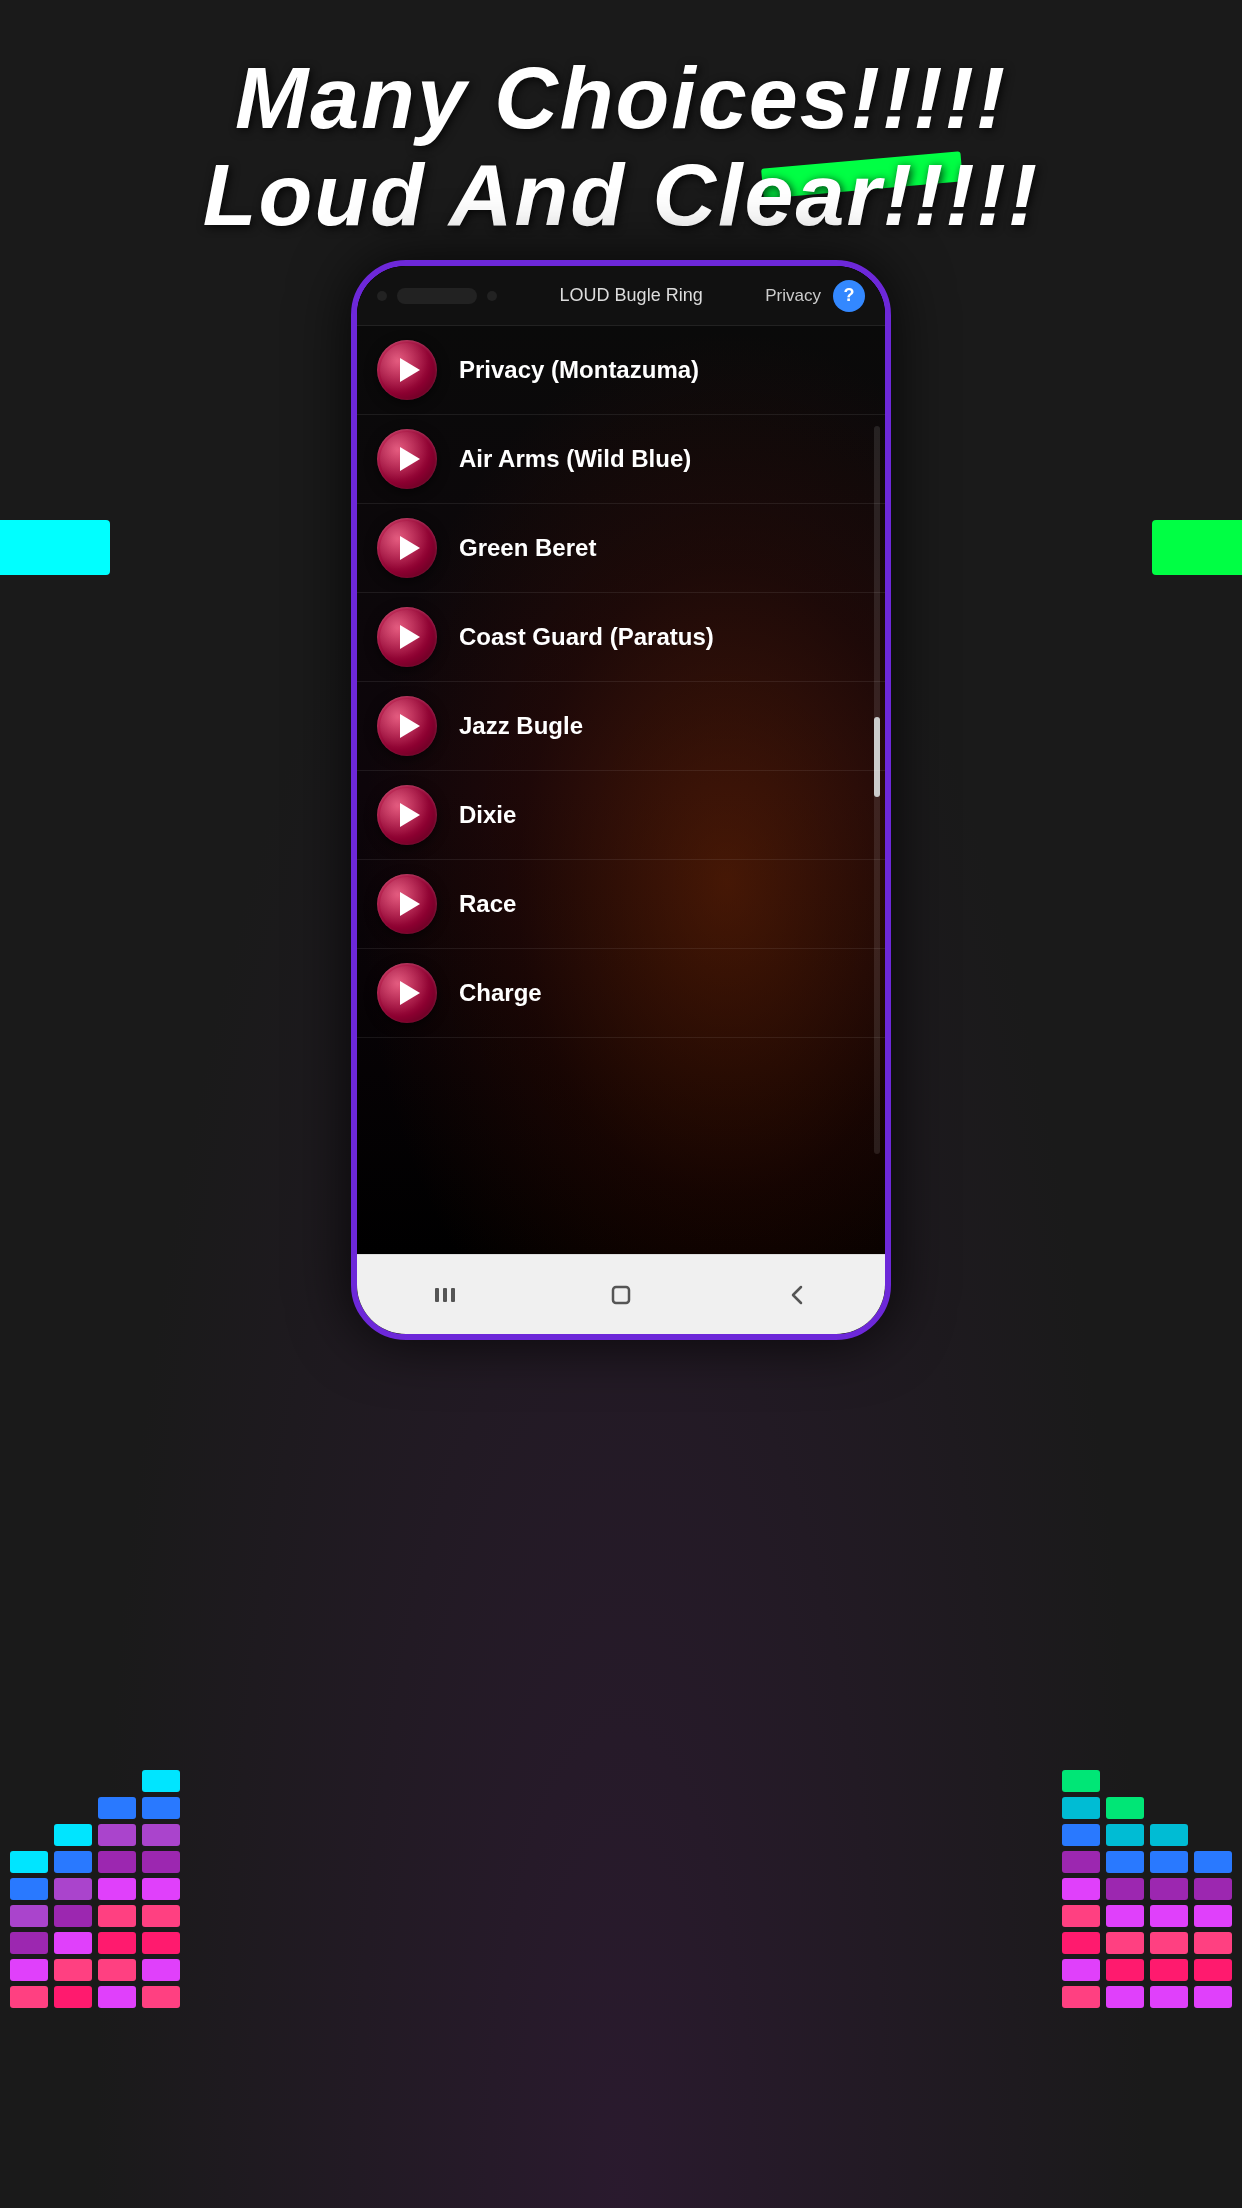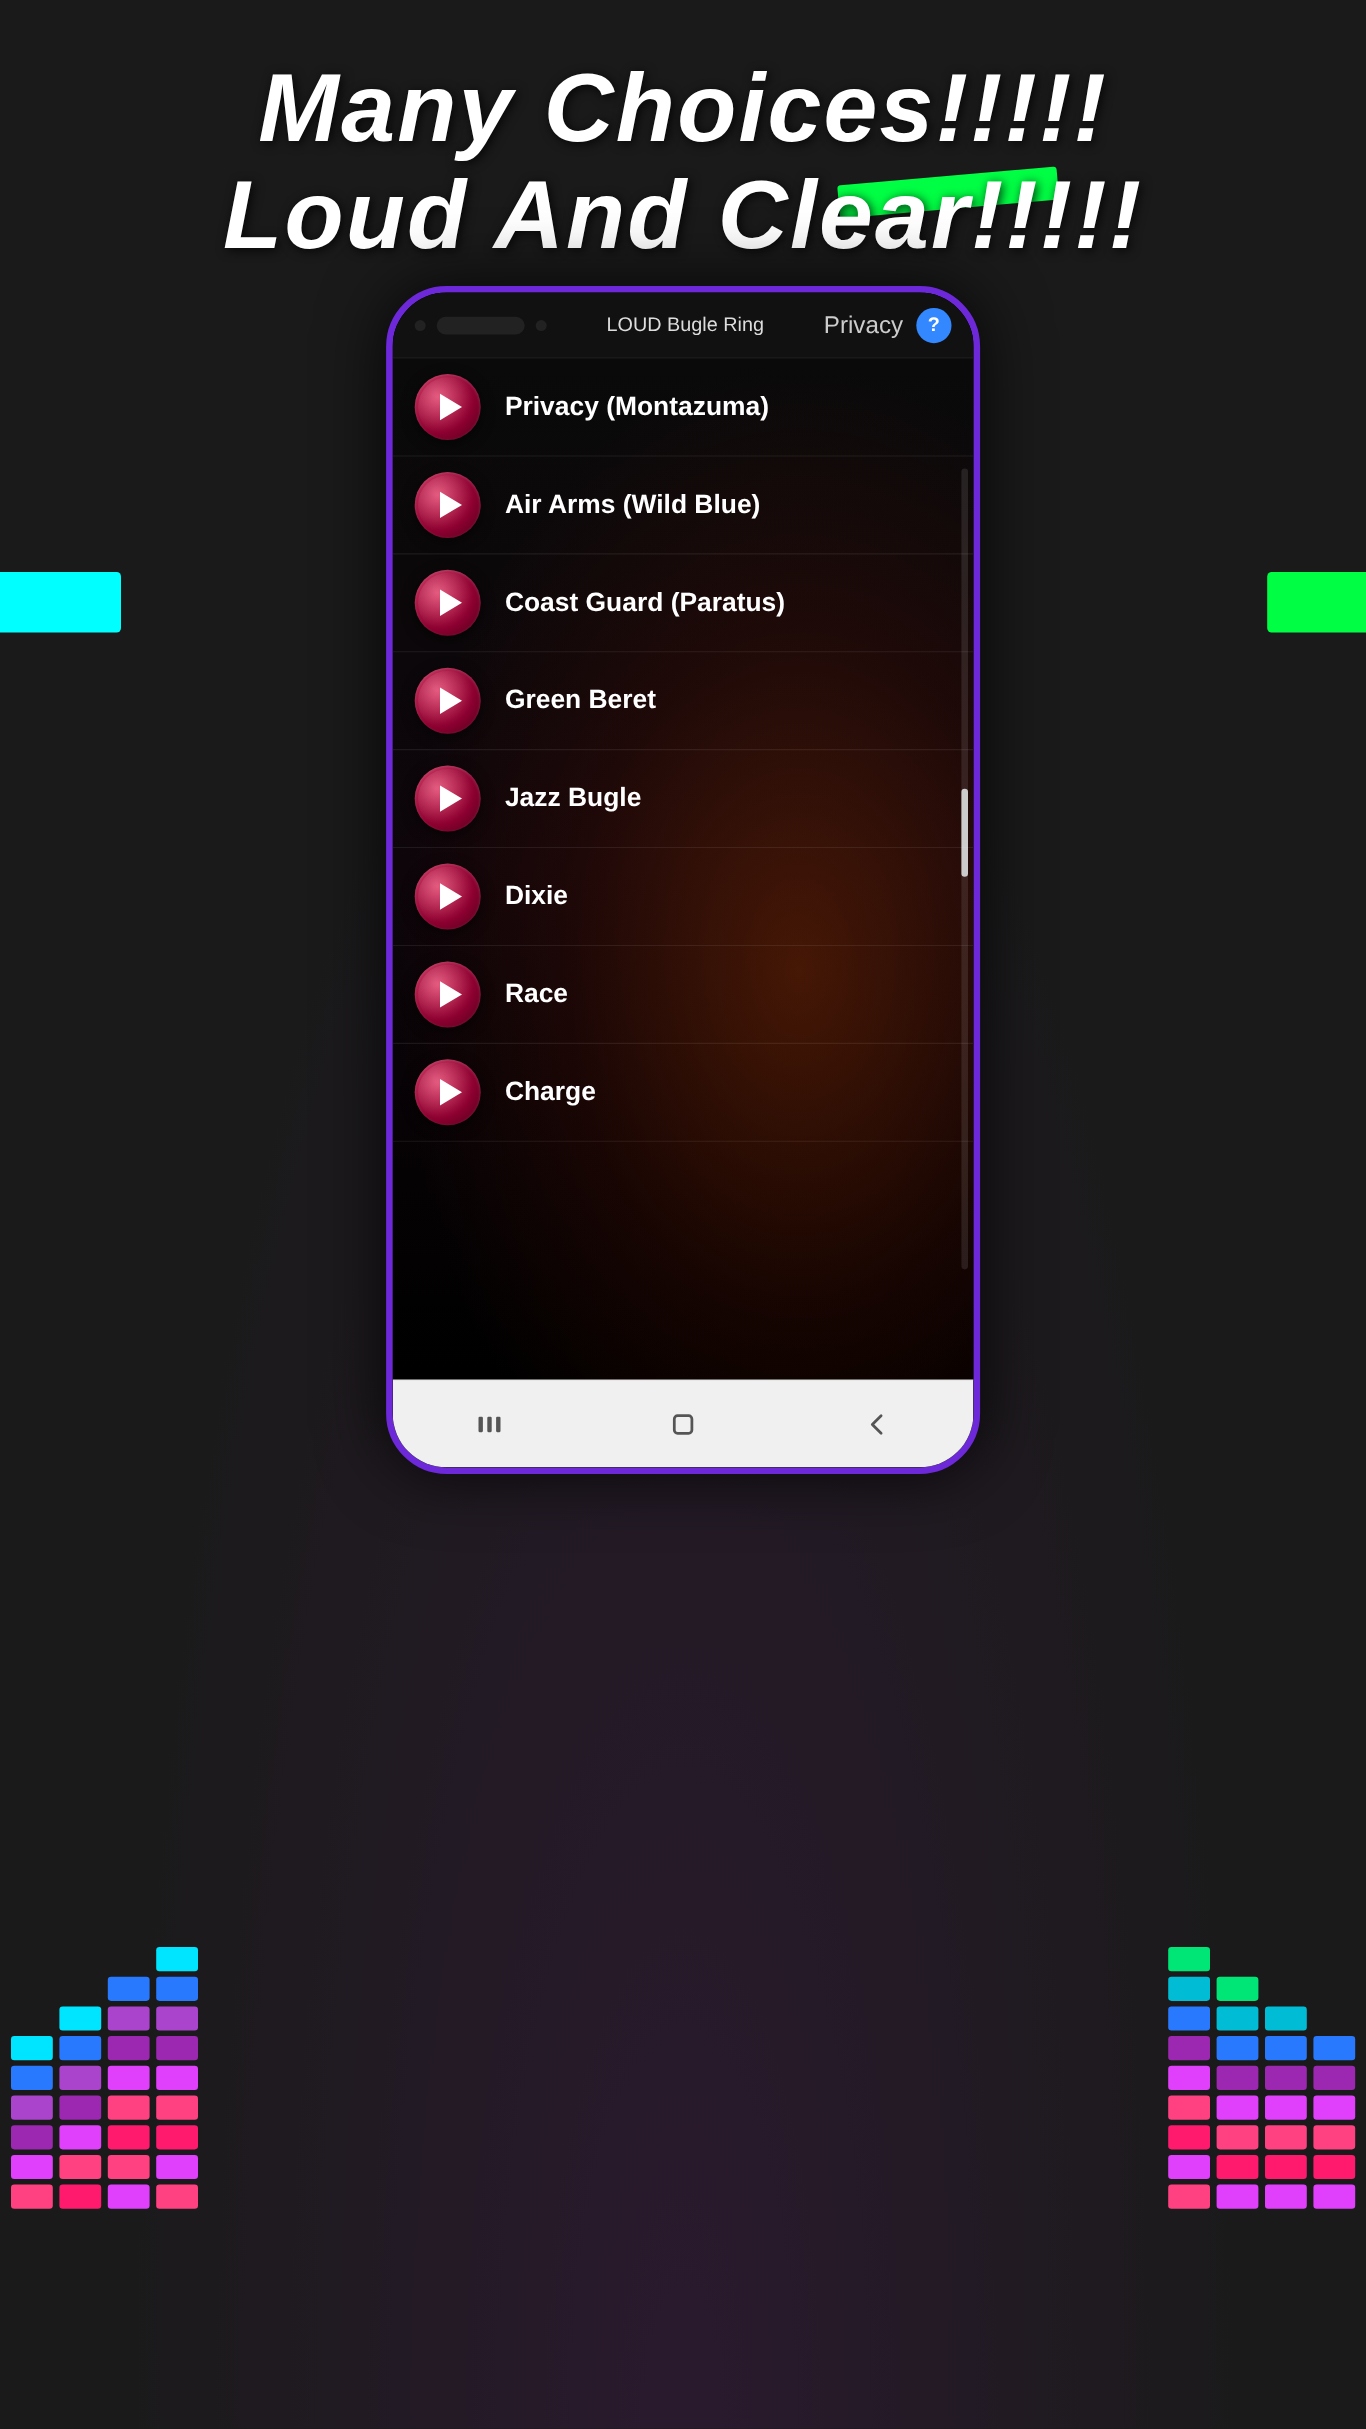--- a/index.html
+++ b/index.html
@@ -147,21 +147,21 @@
       font-size: 18px;
       font-weight: 400;
     }
     .phone-top-bar .right-icons {
       display: flex;
       align-items: center;
       gap: 12px;
     }
     .privacy-link {
       color: #ccc;
-      font-size: 22px;
+      font-size: 17px;
     }
     .help-btn {
       width: 32px;
       height: 32px;
       background: #3388ff;
       border-radius: 50%;
       display: flex;
       align-items: center;
       justify-content: center;
       color: white;
@@ -440,27 +440,27 @@
           <div class="song-item">
             <div class="play-btn">
               <div class="play-triangle"></div>
             </div>
             <span class="song-name">Air Arms (Wild Blue)</span>
           </div>
           <div class="song-item">
             <div class="play-btn">
               <div class="play-triangle"></div>
             </div>
+            <span class="song-name">Green Beret</span>
+          </div>
+          <div class="song-item">
+            <div class="play-btn">
+              <div class="play-triangle"></div>
+            </div>
             <span class="song-name">Coast Guard (Paratus)</span>
-          </div>
-          <div class="song-item">
-            <div class="play-btn">
-              <div class="play-triangle"></div>
-            </div>
-            <span class="song-name">Green Beret</span>
           </div>
           <div class="song-item">
             <div class="play-btn">
               <div class="play-triangle"></div>
             </div>
             <span class="song-name">Jazz Bugle</span>
           </div>
           <div class="song-item">
             <div class="play-btn">
               <div class="play-triangle"></div>

